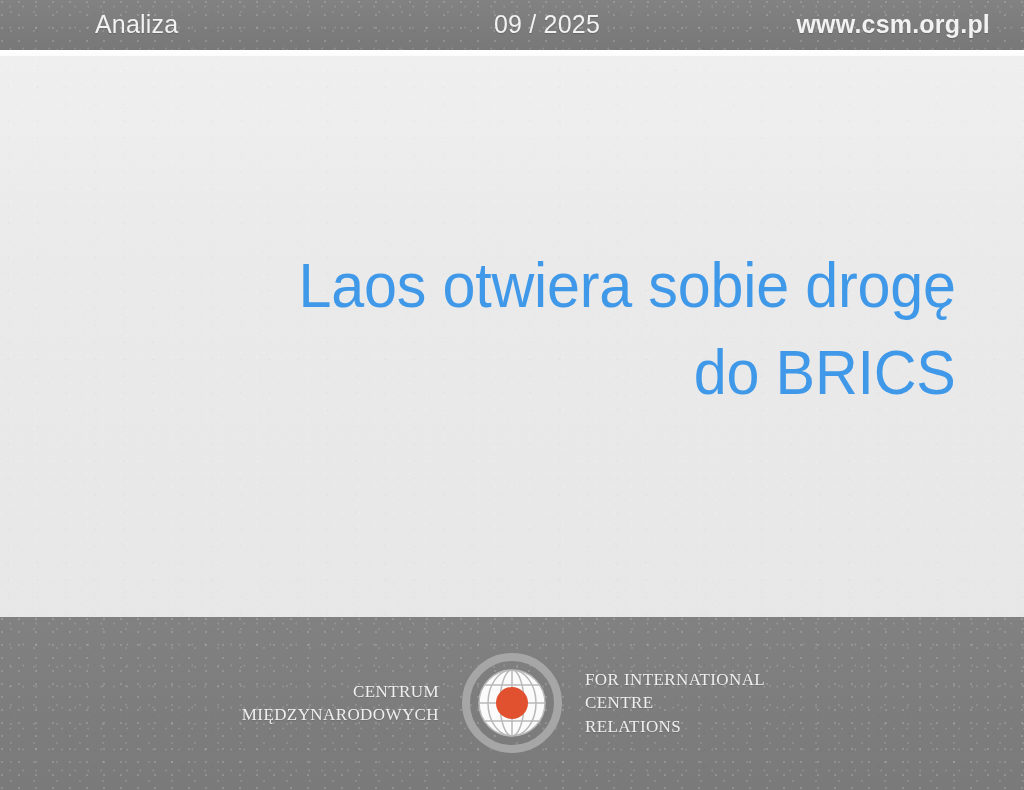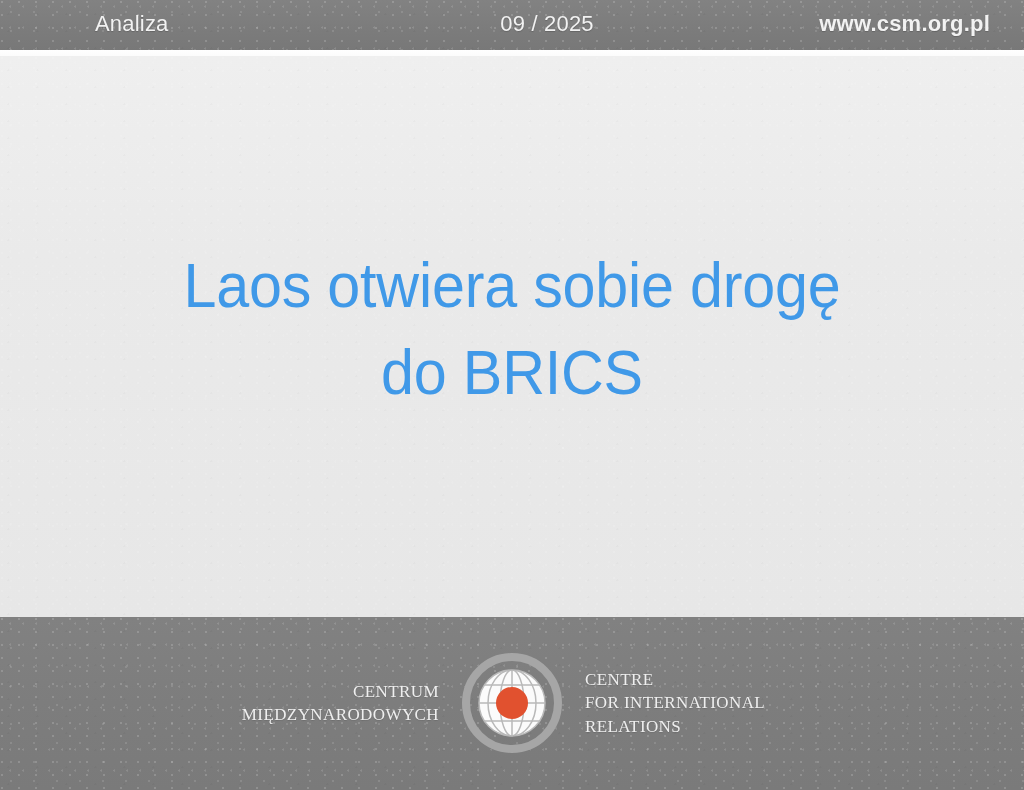--- a/index.html
+++ b/index.html
@@ -51,21 +51,21 @@
   .header-inner {
     position: absolute;
     inset: 0;
     display: flex;
     align-items: center;
   }
   .header-item {
     position: absolute;
     color: #f2f2f2;
     font-family: "Liberation Sans", sans-serif;
-    font-size: 22px;
+    font-size: 25px;
     font-weight: 400;
     letter-spacing: .2px;
     white-space: nowrap;
     text-shadow: 0 1px 1px rgba(0,0,0,.18);
     line-height: 1;
   }
   #hdr-left  { left: 95px;  top: 24px; transform: translateY(-50%); }
   #hdr-center{ left: 512px; top: 24px; transform: translate(-50%, -50%); margin-left: 35px; }
   #hdr-right { right: 34px; top: 24px; transform: translateY(-50%); font-weight: bold; }
 
@@ -89,21 +89,21 @@
     background-image: linear-gradient(180deg, #efefef 0%, #eaeaea 35%, #e7e7e7 100%);
     overflow: hidden;
   }
   .body-area .noise { opacity: .45; }
 
   .title-block {
     position: absolute;
     left: 0;
     right: 0;
     top: 186px;
-    text-align: center;
+    text-align: right;
     padding: 0 40px;
   }
   .title-line {
     color: #4099e8;
     font-family: "Liberation Sans", sans-serif;
     font-size: 63px;
     font-weight: 400;
     line-height: 1.38;
     letter-spacing: -0.2px;
     transform: scaleX(.94);
@@ -221,21 +221,21 @@
             <ellipse cx="51" cy="51" rx="24" ry="33"></ellipse>
           </g>
 
           <circle cx="51" cy="51" r="33" fill="none" stroke="#b9b9b9" stroke-width="1.5"></circle>
 
           <circle cx="51" cy="51" r="16" fill="#e1512f"></circle>
         </svg>
       </div>
 
       <div class="logo-text logo-text-en">
+        <span class="tl">FOR INTERNATIONAL</span>
         <span class="tl">CENTRE</span>
-        <span class="tl">FOR INTERNATIONAL</span>
         <span class="tl">RELATIONS</span>
       </div>
 
     </div>
   </div>
 
 </div>
 
 </body></html>

